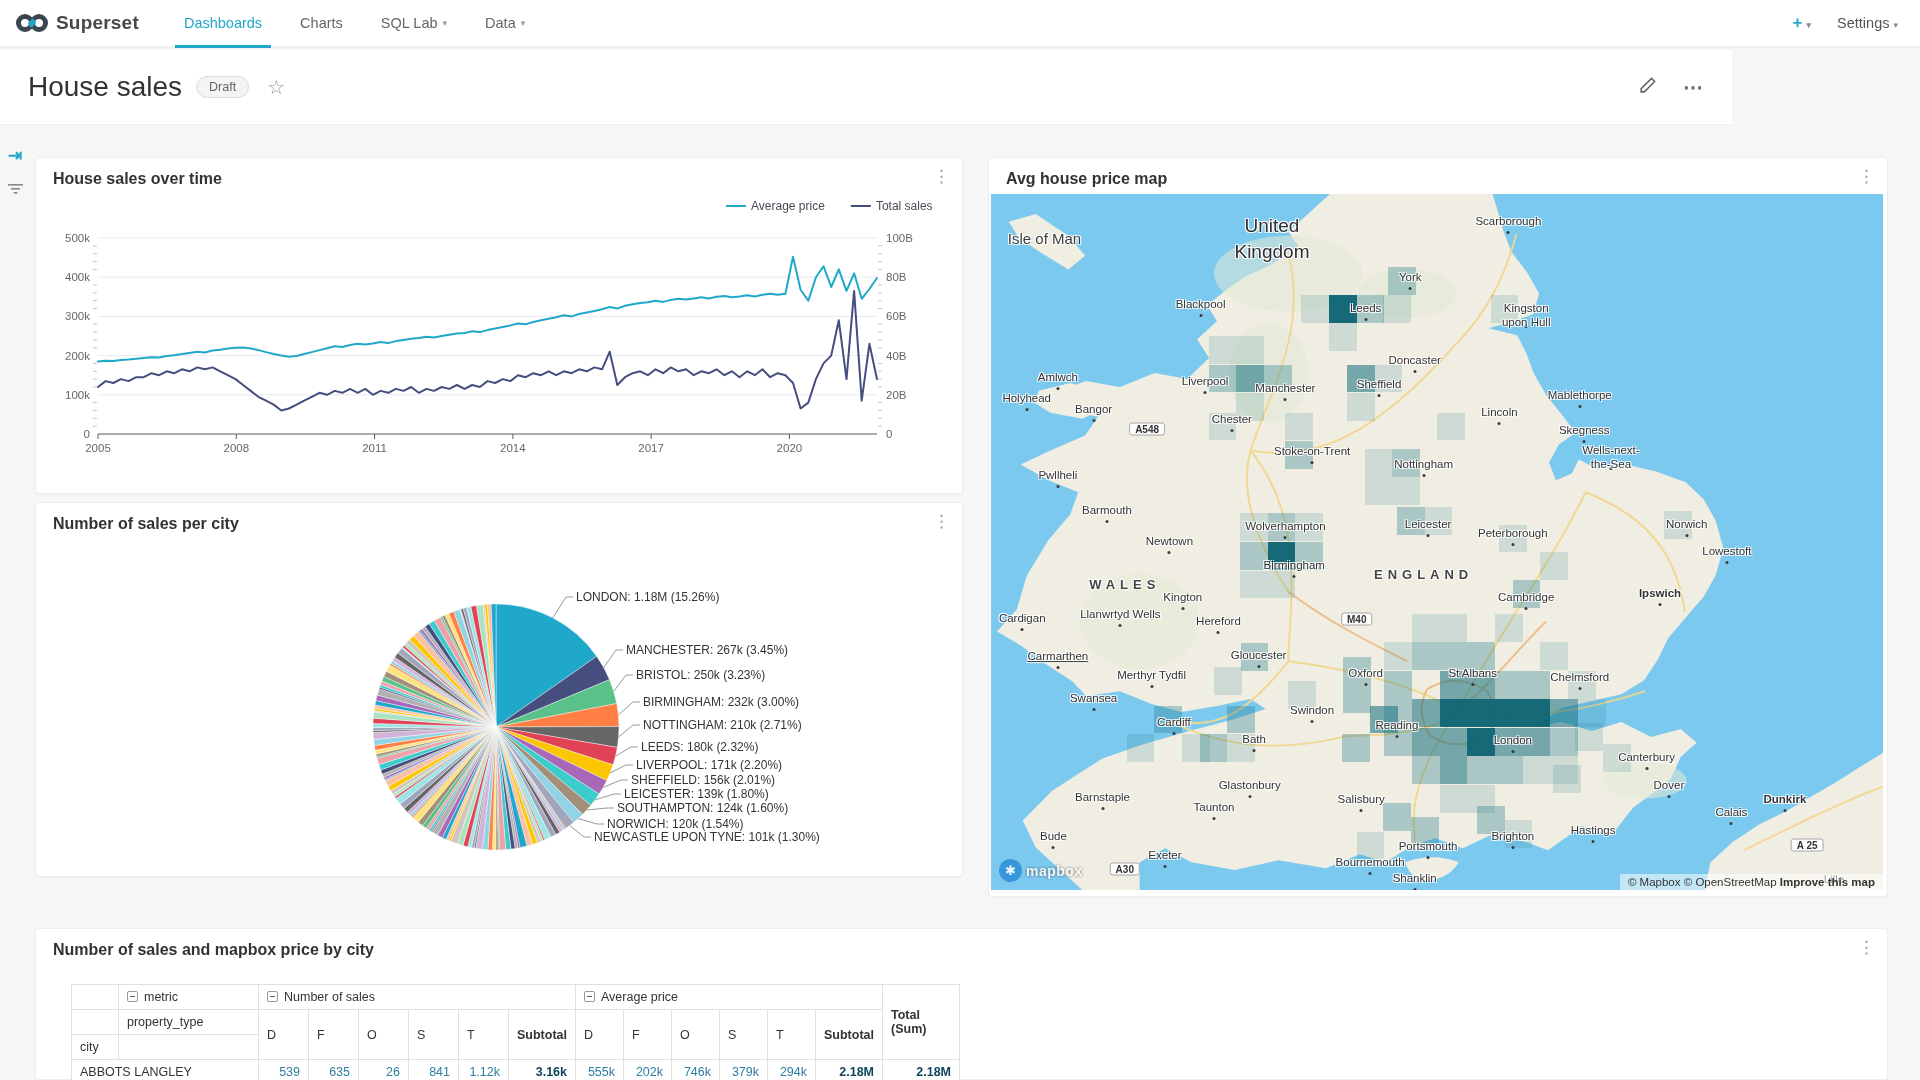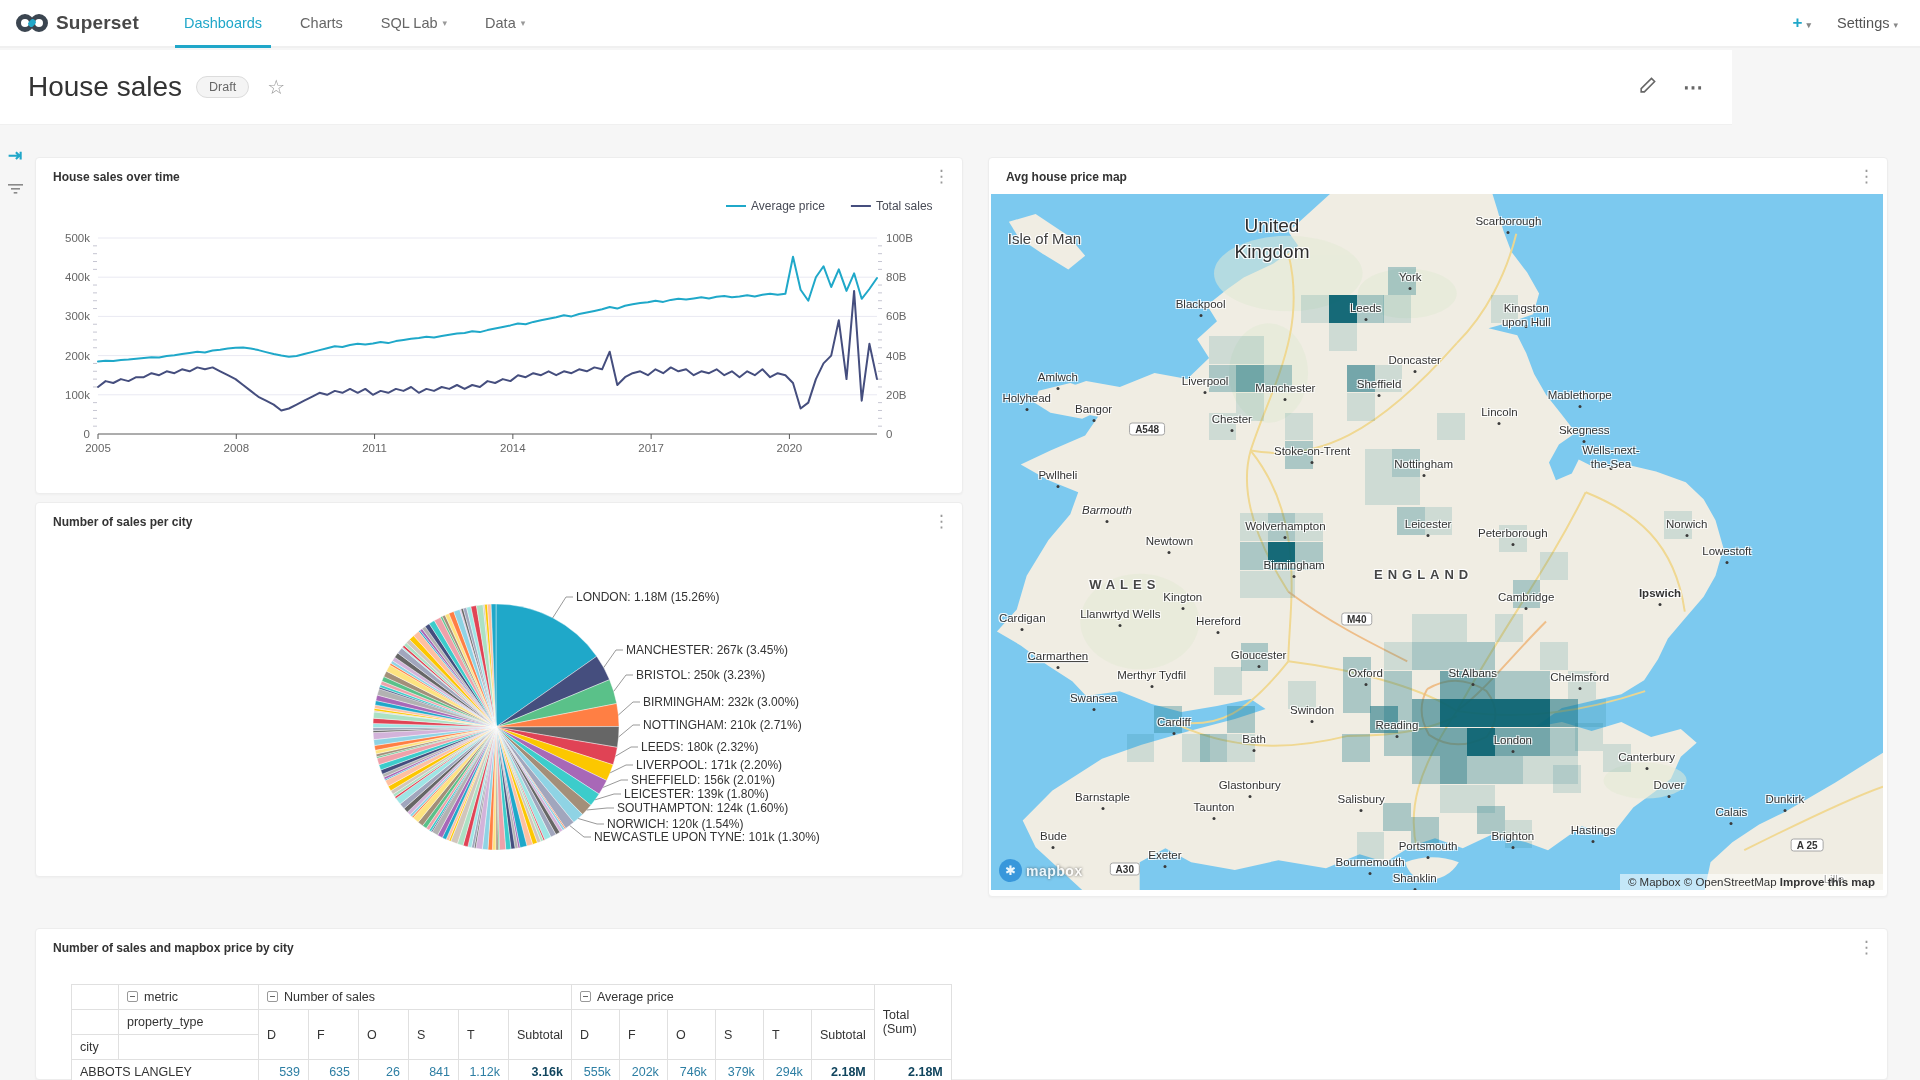--- a/index.html
+++ b/index.html
@@ -35,21 +35,21 @@
   .dots-h { font-size:20px; font-weight:700; color:#666; letter-spacing:1px; }
 
   
   .dash-body { position:absolute; top:125px; left:0; width:1920px; height:955px; background:#F6F6F6; }
   .filter-strip { position:absolute; left:0; top:20px; width:30px; display:flex; flex-direction:column;
     align-items:center; gap:16px; }
   .expand-ico { color:#20A7C9; font-size:17px; font-weight:700; cursor:pointer; }
 
   .panel { position:absolute; background:#fff; border:1px solid #ededed; border-radius:4px;
     box-shadow:0 1px 2px rgba(0,0,0,.03); }
-  .panel-title { position:absolute; top:12px; left:17px; font-size:12px; font-weight:700; color:#333; }
+  .panel-title { position:absolute; top:12px; left:17px; font-size:16px; font-weight:700; color:#333; }
   .kebab { position:absolute; top:10px; right:12px; color:#999; font-size:17px; cursor:pointer;
     line-height:1; }
 
   #panel-line  { left:35px;  top:32px;  width:928px;  height:337px; }
   #panel-pie   { left:35px;  top:377px; width:928px;  height:375px; }
   #panel-map   { left:988px; top:32px;  width:900px;  height:740px; }
   #panel-table { left:35px;  top:803px; width:1853px; height:152px; }
 
   
   #lineSvg { position:absolute; left:0; top:0; }
@@ -82,21 +82,21 @@
   .mb-word { color:#fff; font-weight:700; font-size:14px; letter-spacing:.5px;
     text-shadow:0 0 3px rgba(60,60,60,.9); opacity:.85; }
 
   
   .pivot-wrap { position:absolute; left:35px; top:55px; }
   table.pivot { border-collapse:collapse; font-size:12.5px; color:#333; }
   table.pivot td { border:1px solid #e0e0e0; padding:2px 8px; height:25px; background:#fff; }
   td.hleft { text-align:left; font-weight:400; }
   td.num { text-align:right; color:#2d7ea3; }
   td.numb { text-align:right; color:#11455e; font-weight:700; }
-  td.bold { font-weight:400; }
+  td.bold { font-weight:700; }
   .collapse-ico { display:inline-block; width:11px; height:11px; border:1px solid #999;
     border-radius:2px; position:relative; margin-right:6px; vertical-align:-1px; }
   .collapse-ico::after { content:""; position:absolute; left:2px; right:2px; top:4px; height:1px; background:#666; }
 </style>
 </head>
 <body>
 
 <nav class="navbar">
   <div class="brand">
     <span style="display:flex;">
@@ -578,21 +578,21 @@
           <div class="mdot" style="left: 27%; top: calc(32.5% + 9px);"></div>
           <div class="ml ml-city" style="left: 36%; top: 37%;">Stoke-on-Trent</div>
           <div class="mdot" style="left: 36%; top: calc(37% + 9px);"></div>
           <div class="ml ml-city" style="left: 69.5%; top: 38%;">Wells-next-
 the-Sea</div>
           <div class="mdot" style="left: 69.5%; top: calc(38% + 9px);"></div>
           <div class="ml ml-city" style="left: 48.5%; top: 39%;">Nottingham</div>
           <div class="mdot" style="left: 48.5%; top: calc(39% + 9px);"></div>
           <div class="ml ml-city" style="left: 7.5%; top: 40.5%;">Pwllheli</div>
           <div class="mdot" style="left: 7.5%; top: calc(40.5% + 9px);"></div>
-          <div class="ml ml-city" style="left: 13%; top: 45.5%; font-style: italic;">Barmouth</div>
+          <div class="ml ml-city" style="left: 13%; top: 45.5%;">Barmouth</div>
           <div class="mdot" style="left: 13%; top: calc(45.5% + 9px);"></div>
           <div class="ml ml-city" style="left: 33%; top: 47.8%;">Wolverhampton</div>
           <div class="mdot" style="left: 33%; top: calc(47.8% + 9px);"></div>
           <div class="ml ml-city" style="left: 49%; top: 47.5%;">Leicester</div>
           <div class="mdot" style="left: 49%; top: calc(47.5% + 9px);"></div>
           <div class="ml ml-city" style="left: 58.5%; top: 48.8%;">Peterborough</div>
           <div class="mdot" style="left: 58.5%; top: calc(48.8% + 9px);"></div>
           <div class="ml ml-city" style="left: 78%; top: 47.5%;">Norwich</div>
           <div class="mdot" style="left: 78%; top: calc(47.5% + 9px);"></div>
           <div class="ml ml-city" style="left: 82.5%; top: 51.5%;">Lowestoft</div>
@@ -642,21 +642,21 @@
           <div class="ml ml-city" style="left: 73.5%; top: 81%;">Canterbury</div>
           <div class="mdot" style="left: 73.5%; top: calc(81% + 9px);"></div>
           <div class="ml ml-city" style="left: 76%; top: 85%;">Dover</div>
           <div class="mdot" style="left: 76%; top: calc(85% + 9px);"></div>
           <div class="ml ml-city" style="left: 58.5%; top: 92.4%;">Brighton</div>
           <div class="mdot" style="left: 58.5%; top: calc(92.4% + 9px);"></div>
           <div class="ml ml-city" style="left: 67.5%; top: 91.5%;">Hastings</div>
           <div class="mdot" style="left: 67.5%; top: calc(91.5% + 9px);"></div>
           <div class="ml ml-city" style="left: 83%; top: 89%;">Calais</div>
           <div class="mdot" style="left: 83%; top: calc(89% + 9px);"></div>
-          <div class="ml ml-city" style="left: 89%; top: 87%;">Dunkirk</div>
+          <div class="ml ml-city" style="left: 89%; top: 87%; font-weight: bold;">Dunkirk</div>
           <div class="mdot" style="left: 89%; top: calc(87% + 9px);"></div>
           <div class="ml ml-badge" style="left: 91.5%; top: 93.5%;">A 25</div>
           <div class="ml ml-city" style="left: 94.5%; top: 98.5%;">Lille</div>
           <div class="ml ml-city" style="left: 7%; top: 92.4%;">Bude</div>
           <div class="mdot" style="left: 7%; top: calc(92.4% + 9px);"></div>
           <div class="ml ml-city" style="left: 12.5%; top: 86.8%;">Barnstaple</div>
           <div class="mdot" style="left: 12.5%; top: calc(86.8% + 9px);"></div>
           <div class="ml ml-city" style="left: 25%; top: 88.2%;">Taunton</div>
           <div class="mdot" style="left: 25%; top: calc(88.2% + 9px);"></div>
           <div class="ml ml-city" style="left: 29%; top: 85%;">Glastonbury</div>

